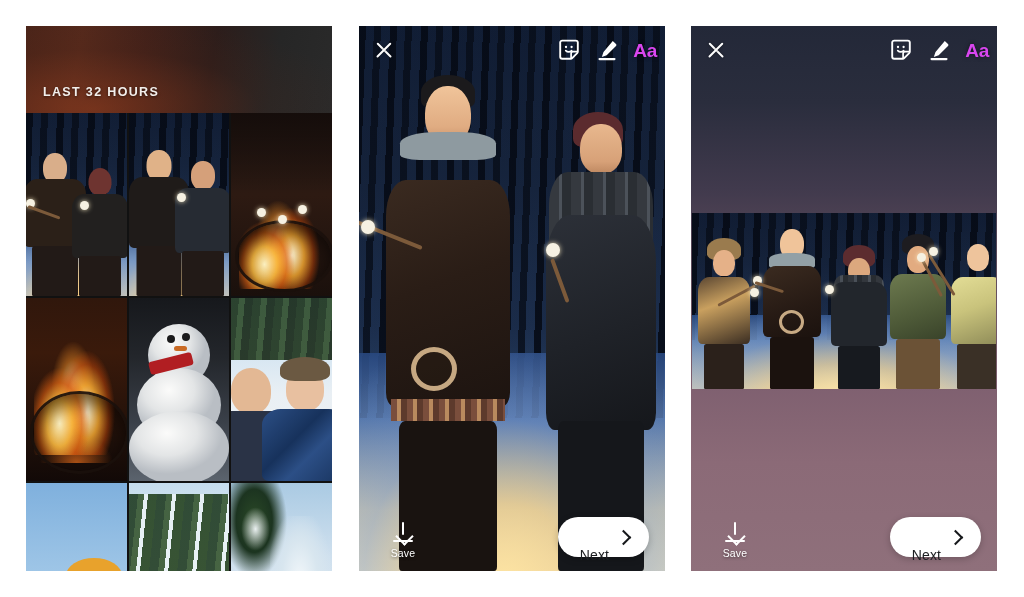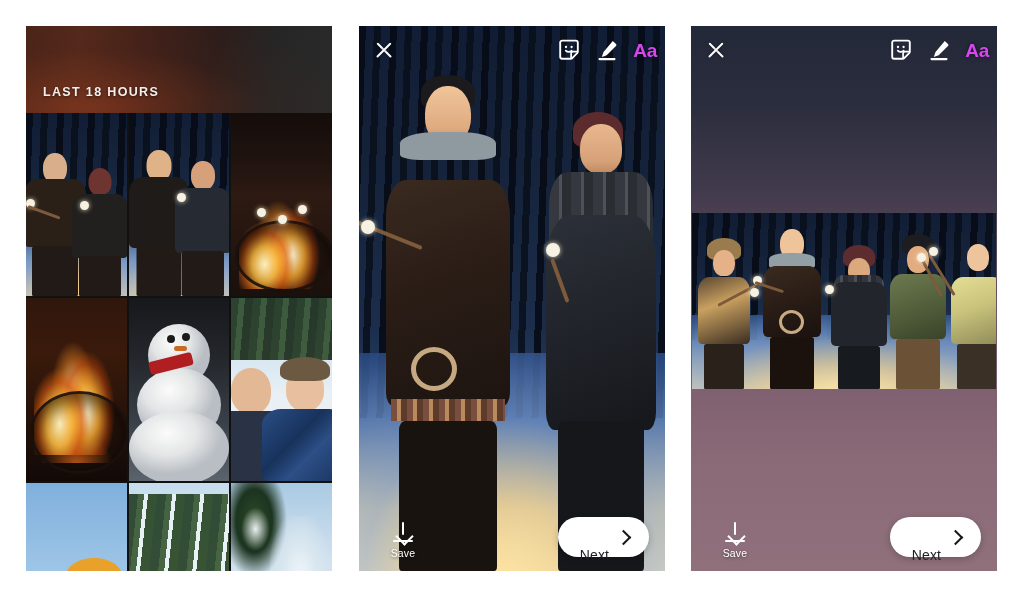--- a/index.html
+++ b/index.html
@@ -170,21 +170,21 @@
   }
 </style>
 </head>
 <body>
 
 <div class="stage">
 
   <div class="panel" id="panel-gallery">
 
     <div class="gallery-header">
-      <div class="gallery-header-title">LAST 18 HOURS</div>
+      <div class="gallery-header-title">LAST 32 HOURS</div>
     </div>
 
     <div class="grid">
 
       <div class="cell">
         <div class="ph night-forest trees snowground"></div>
         <div class="glow"></div>
         <div class="person" style="left:6%;width:46%;height:78%;">
           <div class="head" style="width:24px;height:30px;top:0;background:#d9ae8a;"></div>
           <div class="torso" style="width:62px;height:48%;bottom:34%;background:#2b2018;"></div>

